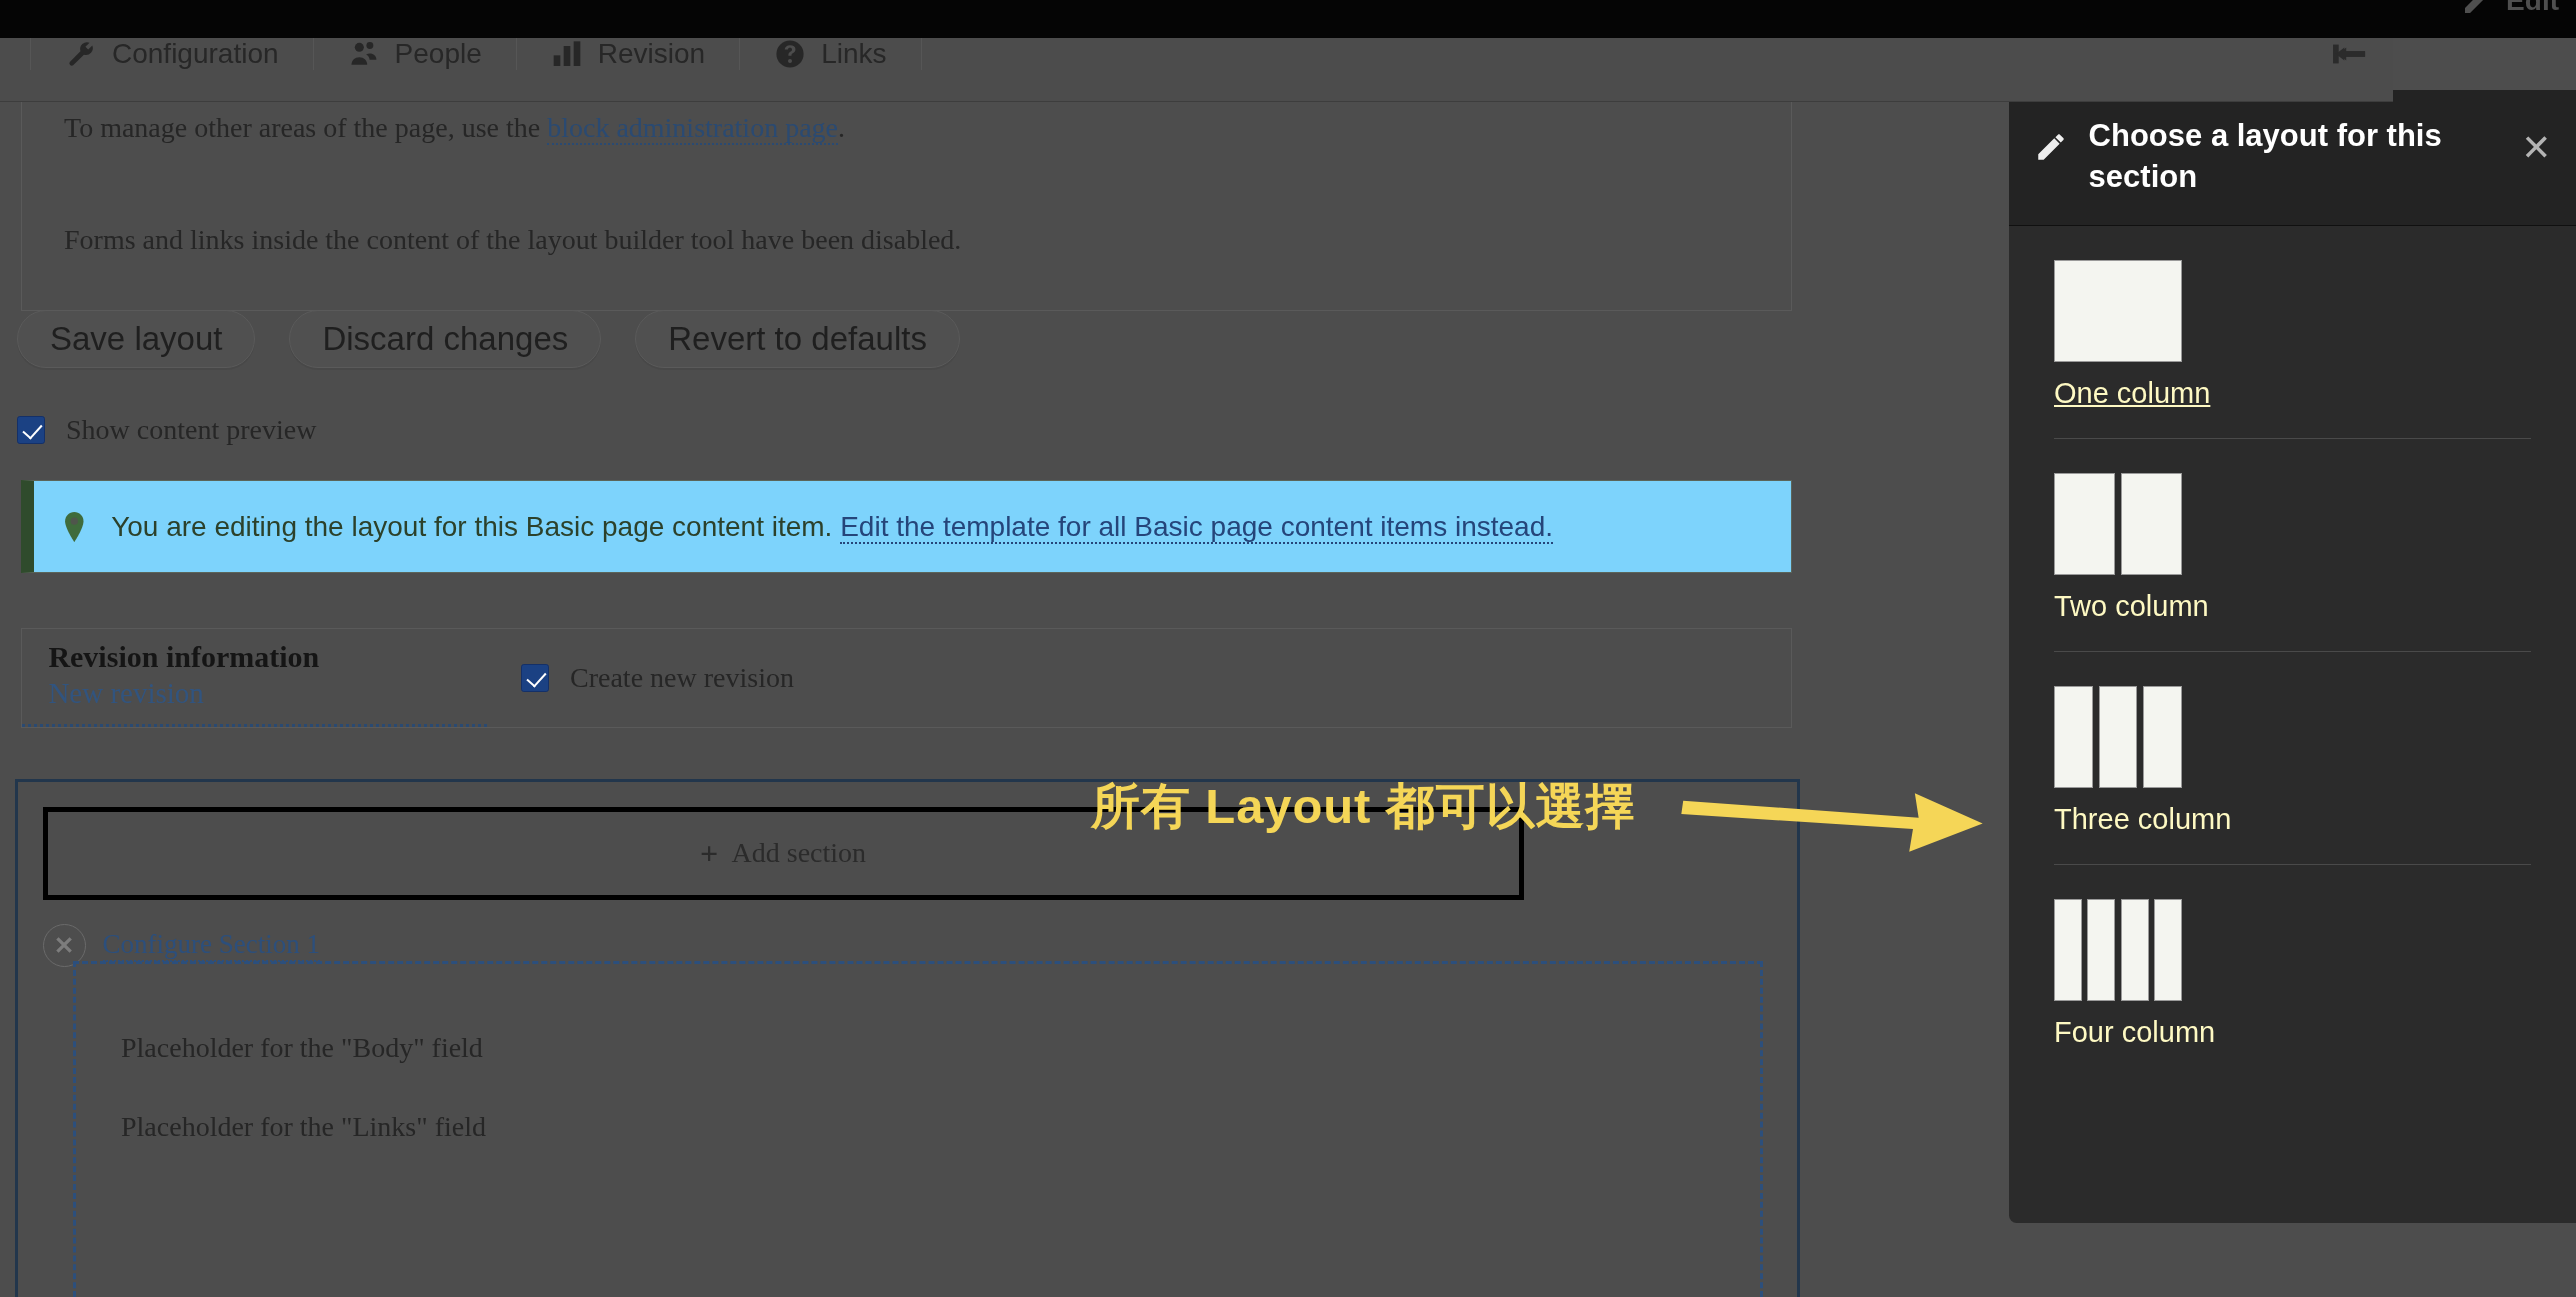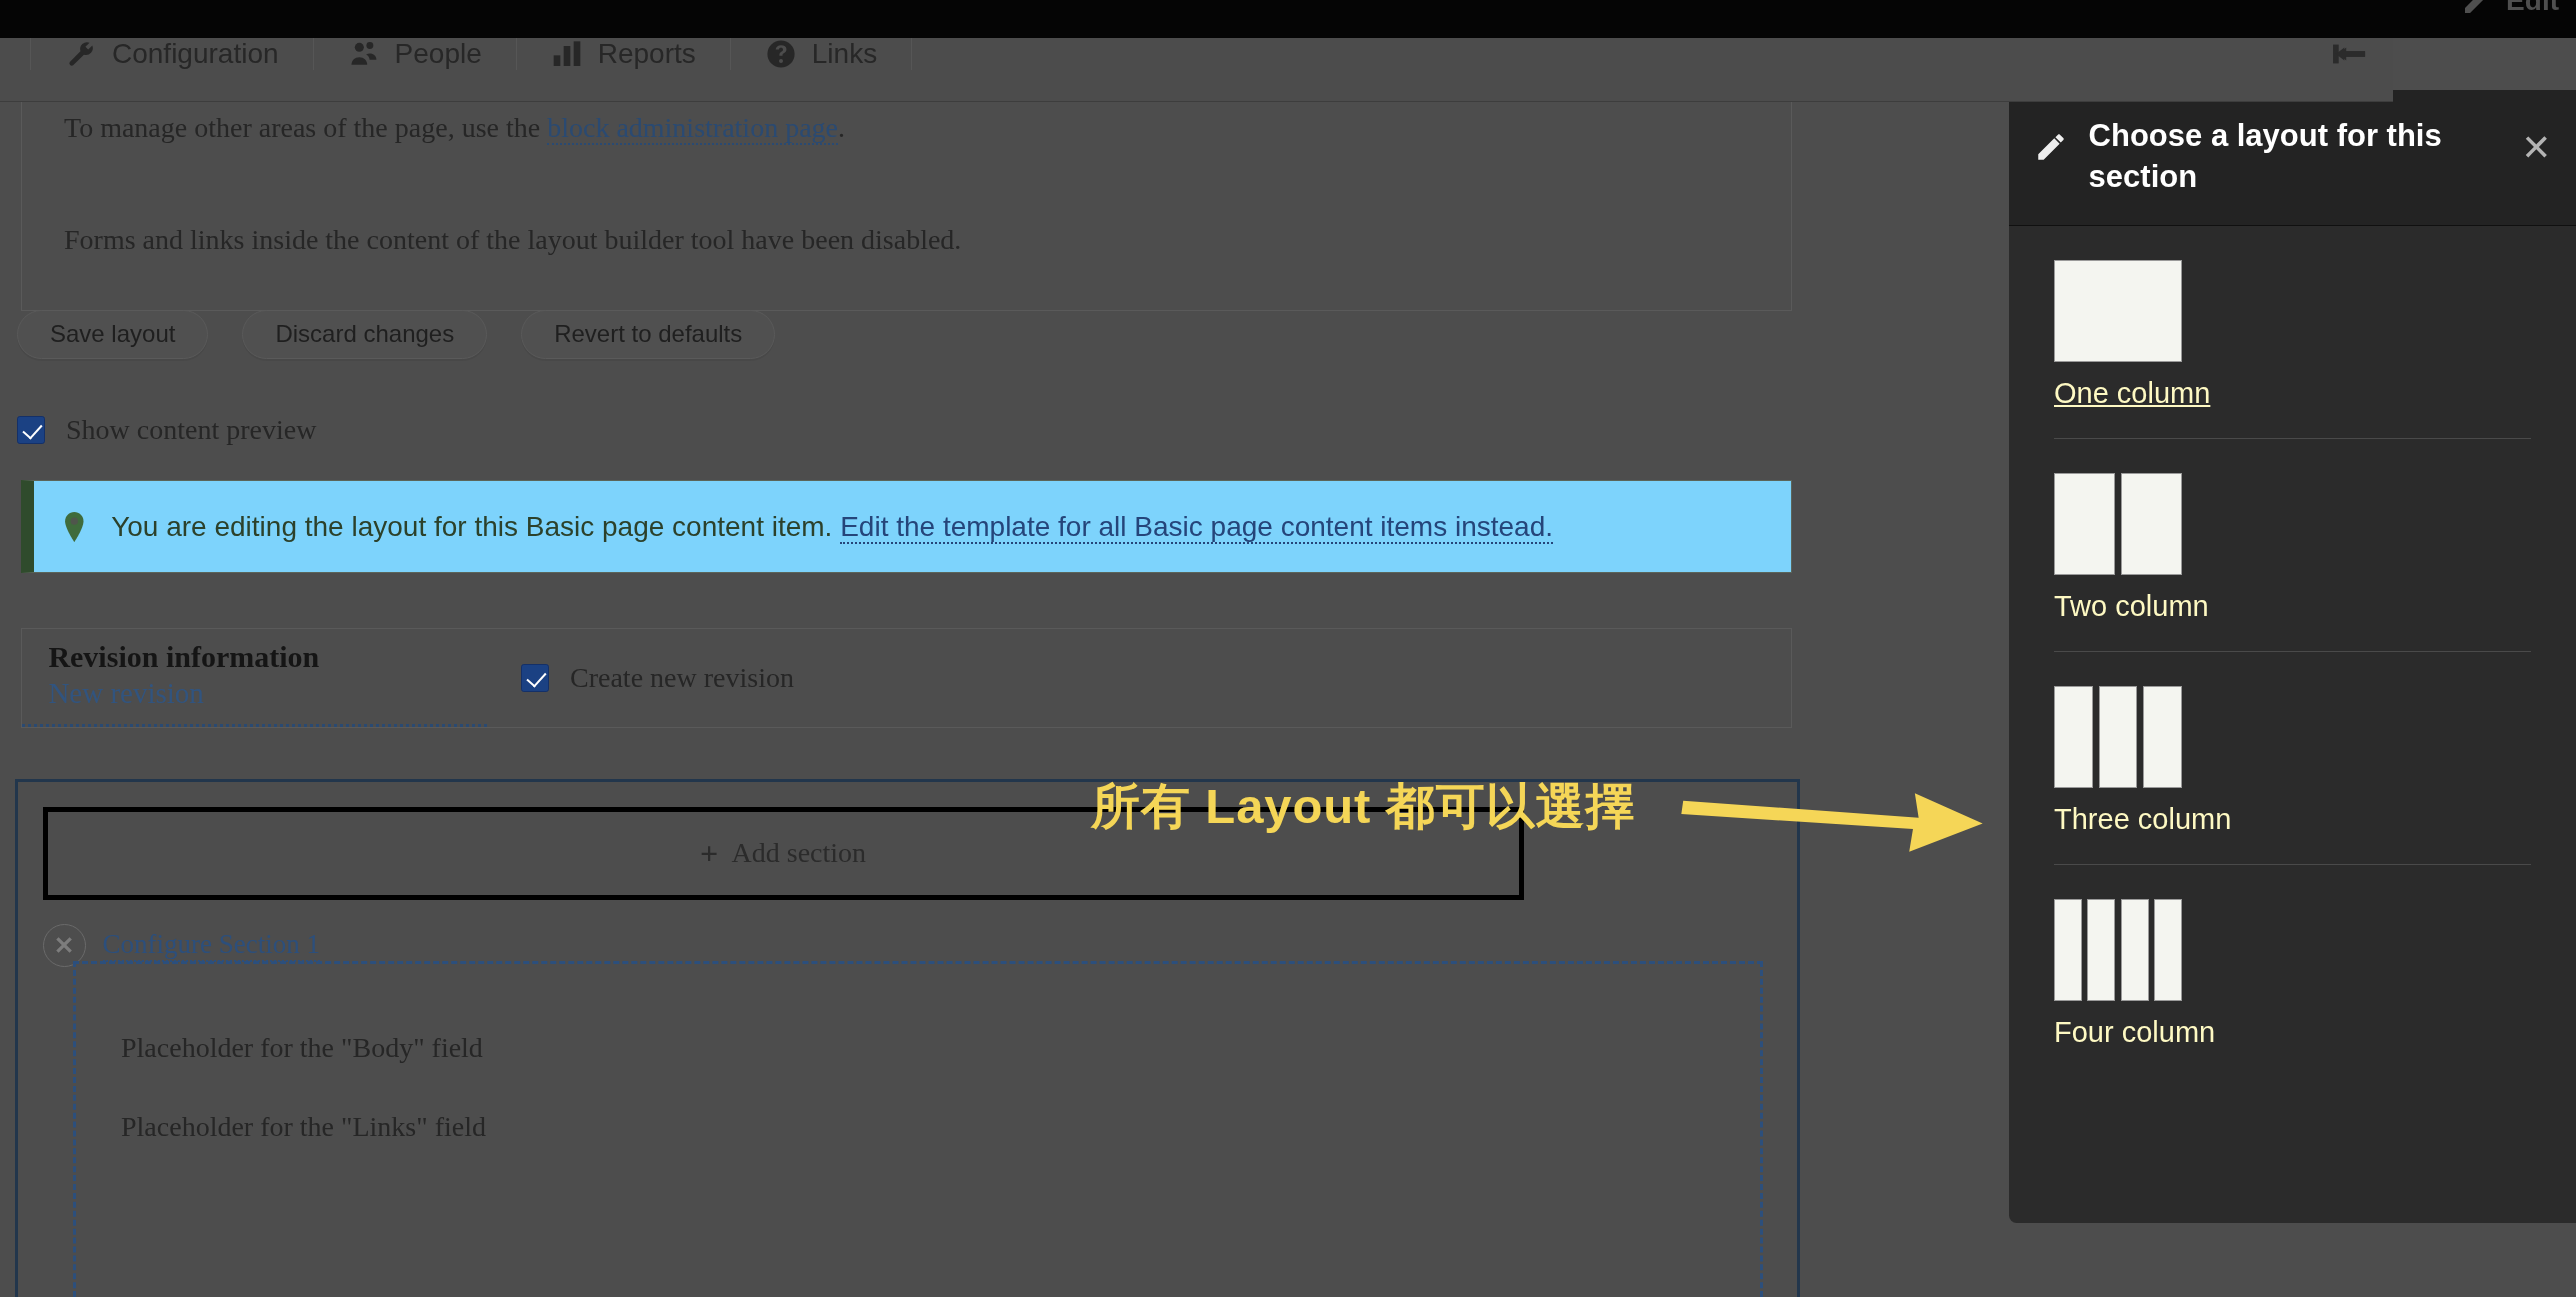--- a/index.html
+++ b/index.html
@@ -104,21 +104,21 @@
     left: 17px; top: 208px;
     display: flex;
     gap: 34px;
   }
   .btn {
     border: 1.9px solid #5a5a5a;
     border-radius: 943px;
     background: #505050;
     color: #1f1f1f;
     font-family: "Liberation Sans", sans-serif;
-    font-size: 24px;
+    font-size: 33px;
     padding: 11.3px 32px;
     line-height: 1;
     box-shadow: 0 1.9px 0 rgba(0,0,0,0.06);
   }
 
   .checkline {
     position: absolute;
     display: flex;
     align-items: center;
     gap: 21px;
@@ -369,21 +369,21 @@
       </svg>
       <span>People</span>
     </div>
 
     <div class="tool-tab">
       <svg class="ti" viewBox="0 0 24 24">
         <rect x="2" y="13" width="5" height="8" fill="#272727"></rect>
         <rect x="9.5" y="6" width="5" height="15" fill="#272727"></rect>
         <rect x="17" y="2.5" width="5" height="18.5" fill="#272727"></rect>
       </svg>
-      <span>Reports</span>
+      <span>Revision</span>
     </div>
 
     <div class="tool-tab">
       <svg class="ti" viewBox="0 0 24 24">
         <circle cx="12" cy="12" r="10.2" fill="#272727"></circle>
         <path d="M12 5.4c-2.3 0-3.8 1.3-4 3.3h2.4c.1-.9.7-1.4 1.6-1.4.9 0 1.5.5 1.5 1.3 0 .7-.3 1.1-1.3 1.7-1 .7-1.5 1.4-1.4 2.7v.4h2.3v-.3c0-.8.3-1.2 1.3-1.8 1.1-.7 1.7-1.6 1.7-2.9 0-1.9-1.6-3-4.1-3z" fill="#4c4c4c"></path>
         <circle cx="12" cy="17.2" r="1.5" fill="#4c4c4c"></circle>
       </svg>
       <span>Links</span>
     </div>

